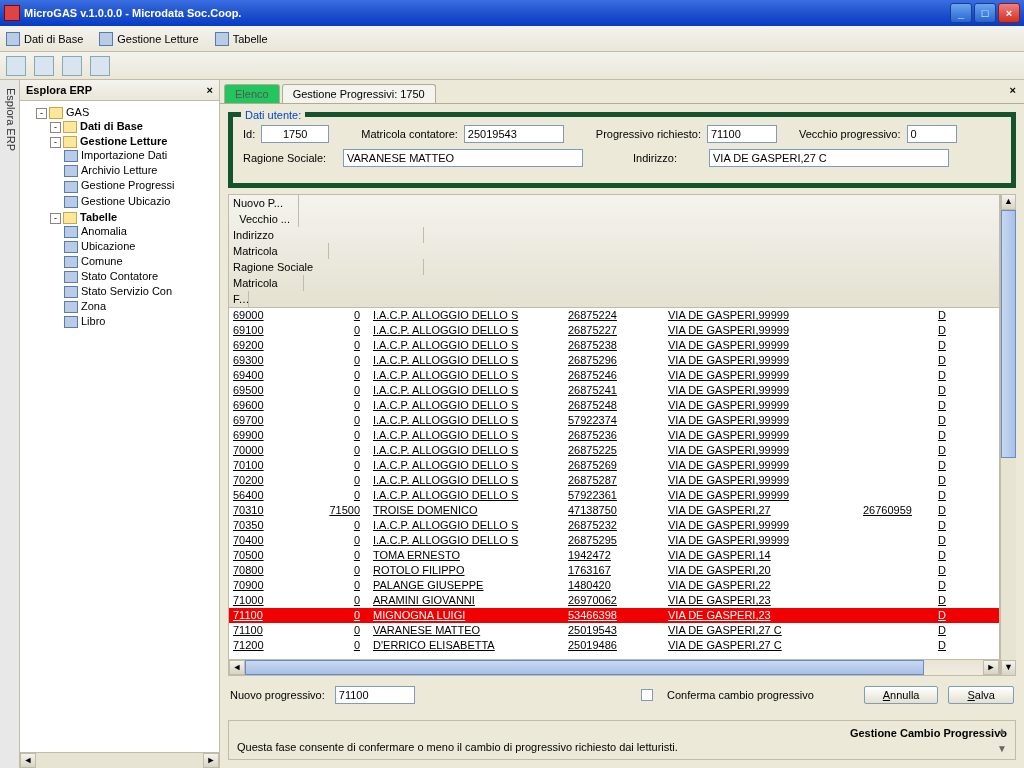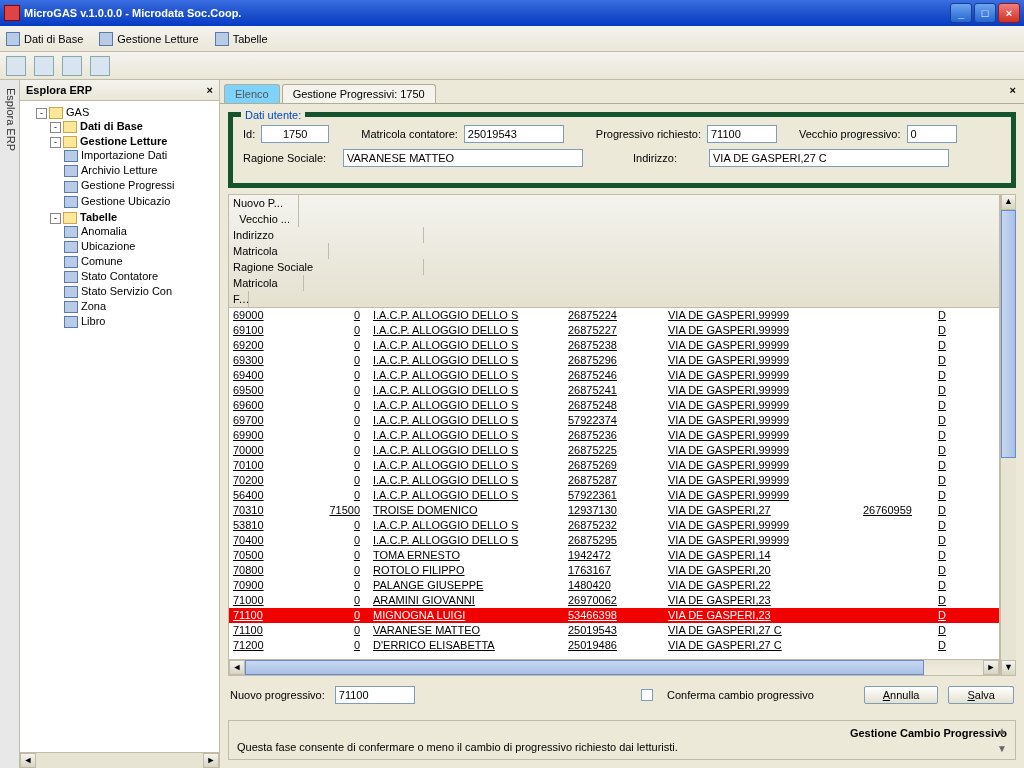--- a/index.html
+++ b/index.html
@@ -25,21 +25,21 @@
 .tree .toggle { display:inline-block; width:11px; height:11px; border:1px solid #888; text-align:center; line-height:9px; font-size:9px; margin-right:2px; cursor:default; background:#fff; }
 .tree .nicon { display:inline-block; width:14px; height:12px; background:#b8cce8; border:1px solid #5a7aa8; margin-right:3px; vertical-align:middle; }
 .tree .nicon.folder { background:#fce79a; border-color:#caa84a; }
 .tree .bold { font-weight:bold; }
 .hscroll { height:16px; background:#e8e4d4; border-top:1px solid #c0bca8; display:flex; }
 .hscroll .arr { width:16px; background:linear-gradient(#f4f3ee,#d8d4c4); border:1px solid #c0bca8; text-align:center; line-height:13px; font-size:9px; cursor:default;}
 .hscroll .track { flex:1; background:#e8e4d4; }
 .main { flex:1; display:flex; flex-direction:column; background:#ece9d8; }
 .tabbar { height:24px; display:flex; align-items:flex-end; padding-left:4px; border-bottom:1px solid #afac98; position:relative; }
 .tab { padding:3px 10px; border:1px solid #afac98; border-bottom:none; background:#f4f3ee; margin-right:2px; border-radius:3px 3px 0 0; cursor:default; font-size:11px; }
-.tab.inactive { background:#7dd3fc; color:#555; }
+.tab.inactive { background:#22c55e; color:#555; }
 .tabbar .tclose { position:absolute; right:8px; top:4px; font-weight:bold; cursor:default; }
 .panel { flex:1; padding:8px; display:flex; flex-direction:column; gap:6px; overflow:hidden; }
 .group { border:5px solid #14532d; padding:8px 10px 10px; position:relative; background:#ece9d8; }
 .group .glabel { position:absolute; top:-8px; left:8px; background:#ece9d8; padding:0 4px; color:#0046c8; }
 .frow { display:flex; align-items:center; gap:6px; margin-bottom:6px; }
 .label { white-space:nowrap; }
 input.txt { border:1px solid #7f9db9; background:#fff; padding:1px 3px; height:18px; font-size:11px; }
 .grid { flex:1; border:1px solid #c0bca8; background:#fff; display:flex; flex-direction:column; min-height:0; }
 .ghead { display:flex; background:linear-gradient(#f4f3ee,#e4e1d0); border-bottom:1px solid #c0bca8;flex-direction:column; }
 .gcol { padding:2px 4px; border-right:1px solid #c0bca8; font-size:11px; overflow:hidden; white-space:nowrap; text-overflow:ellipsis; }
@@ -299,27 +299,27 @@
                 <div class="gcell c2">I.A.C.P. ALLOGGIO DELLO S</div>
                 <div class="gcell c3">57922361</div>
                 <div class="gcell c4">VIA DE GASPERI,99999</div>
                 <div class="gcell c5"></div>
                 <div class="gcell c6">D</div>
               </div>
               <div class="grow">
                 <div class="gcell c0">70310</div>
                 <div class="gcell c1">71500</div>
                 <div class="gcell c2">TROISE DOMENICO</div>
-                <div class="gcell c3">12937130</div>
+                <div class="gcell c3">47138750</div>
                 <div class="gcell c4">VIA DE GASPERI,27</div>
                 <div class="gcell c5">26760959</div>
                 <div class="gcell c6">D</div>
               </div>
               <div class="grow">
-                <div class="gcell c0">53810</div>
+                <div class="gcell c0">70350</div>
                 <div class="gcell c1">0</div>
                 <div class="gcell c2">I.A.C.P. ALLOGGIO DELLO S</div>
                 <div class="gcell c3">26875232</div>
                 <div class="gcell c4">VIA DE GASPERI,99999</div>
                 <div class="gcell c5"></div>
                 <div class="gcell c6">D</div>
               </div>
               <div class="grow">
                 <div class="gcell c0">70400</div>
                 <div class="gcell c1">0</div>

